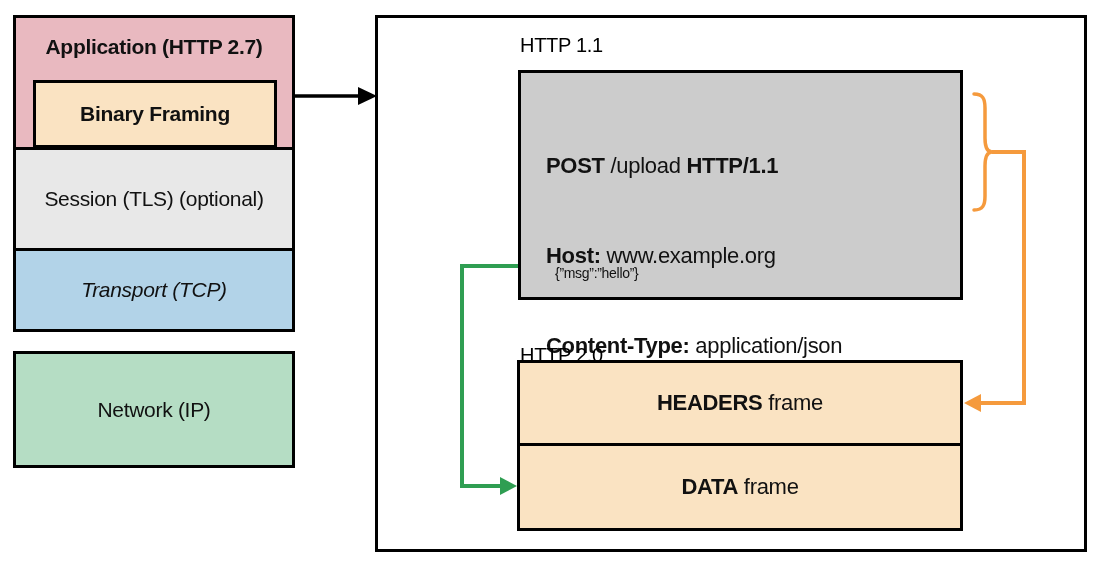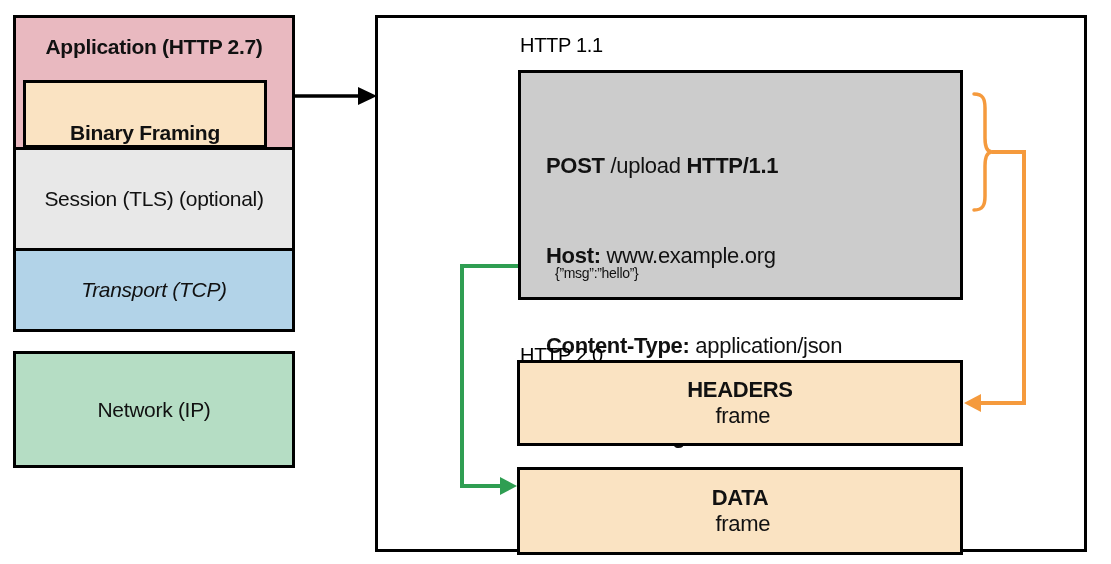--- a/index.html
+++ b/index.html
@@ -21,21 +21,21 @@
     font-family: "Liberation Sans", sans-serif; color: #111;
   }
 
   
   .layer {
     position: absolute; left: 13px; width: 282px;
     border: 3px solid #000; display: flex; align-items: center; justify-content: center;
     font-size: 21px; letter-spacing: -0.3px; text-align: center;
   }
   .layer-app        { top: 15px;  height: 135px; background: var(--layer-application); align-items: flex-start; padding-top: 17px; font-weight: bold; }
-  .layer-binary     { left: 23px; top: 80px; width: 244px; height: 68px; background: var(--layer-binary-framing); font-weight: bold; z-index: 2; align-items: flex-end; }
+  .layer-binary     { left: 33px; top: 80px; width: 244px; height: 68px; background: var(--layer-binary-framing); font-weight: bold; z-index: 2; align-items: center; }
   .layer-session    { top: 147px; height: 104px; background: var(--layer-session); align-items: center; }
   .layer-transport  { top: 248px; height: 84px; background: var(--layer-transport); font-style: italic; }
   .layer-network    { top: 351px; height: 117px; background: var(--layer-network); }
 
   
   .detail-panel {
     position: absolute; left: 375px; top: 15px; width: 712px; height: 537px;
     border: 3px solid #000; background: #fff;
   }
   .section-label {
@@ -55,24 +55,24 @@
   .req-body {
     position: absolute; left: 34px; bottom: 16px;
     font-size: 14px; letter-spacing: -0.3px; white-space: pre;
   }
   .b { font-weight: bold; }
 
   .frame-row {
     position: absolute; left: 517px; width: 446px;
     background: var(--frame-box); border: 3px solid #000;
     display: flex; align-items: center; justify-content: center;
-    font-size: 22px; letter-spacing: -0.3px; white-space: pre; flex-direction: column;
+    font-size: 22px; letter-spacing: -0.3px; white-space: pre;
   }
   .headers-frame { top: 360px; height: 86px; }
-  .data-frame    { top: 443px; height: 88px; margin-top: 24px; }
+  .data-frame    { top: 443px; height: 88px; }
 
   
   .overlay { position: absolute; left: 0; top: 0; width: 1111px; height: 564px; pointer-events: none; z-index: 5; }
   .black-stroke  { stroke: var(--black-line);       stroke-width: 3.5; fill: none; }
   .black-fill    { fill: var(--black-line); }
   .green-stroke  { stroke: var(--green-connector);  stroke-width: 4;   fill: none; }
   .green-fill    { fill: var(--green-connector); }
   .orange-stroke { stroke: var(--orange-connector); stroke-width: 4;   fill: none; }
   .orange-brace  { stroke: var(--orange-connector); stroke-width: 3.5; fill: none; stroke-linecap: round; }
   .orange-fill   { fill: var(--orange-connector); }

